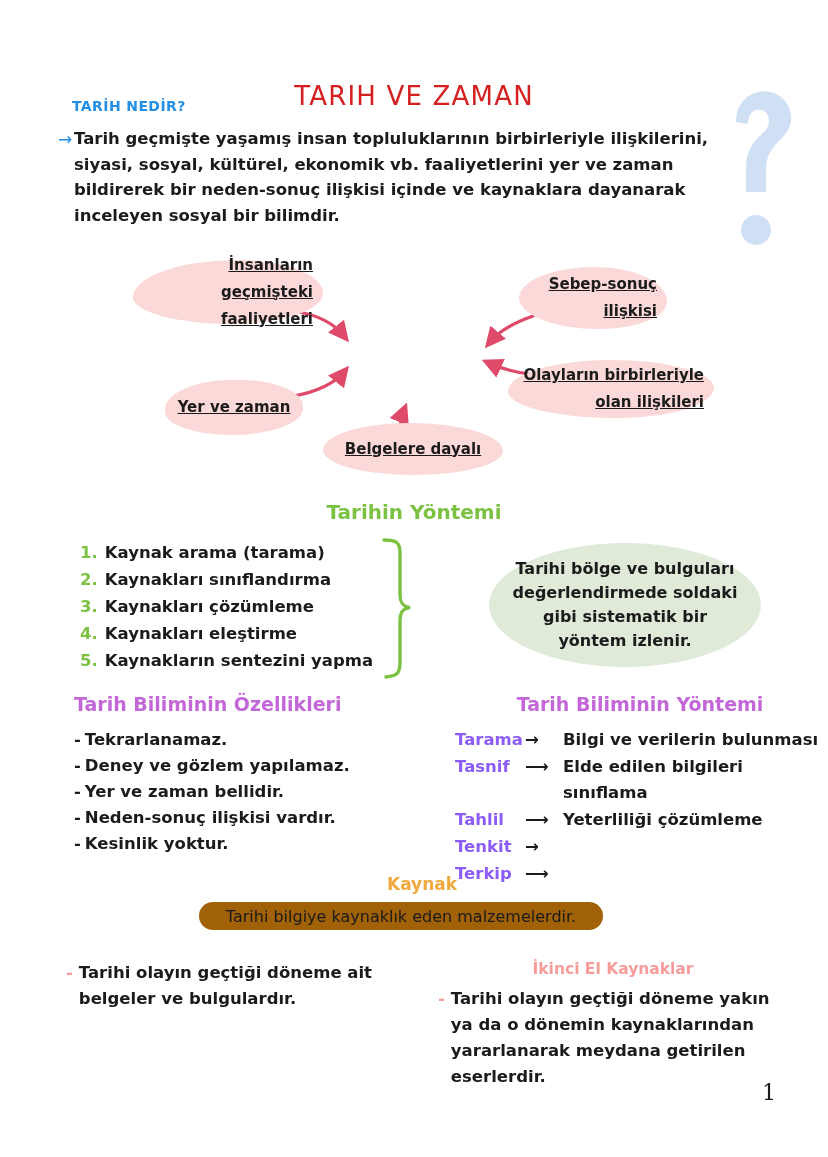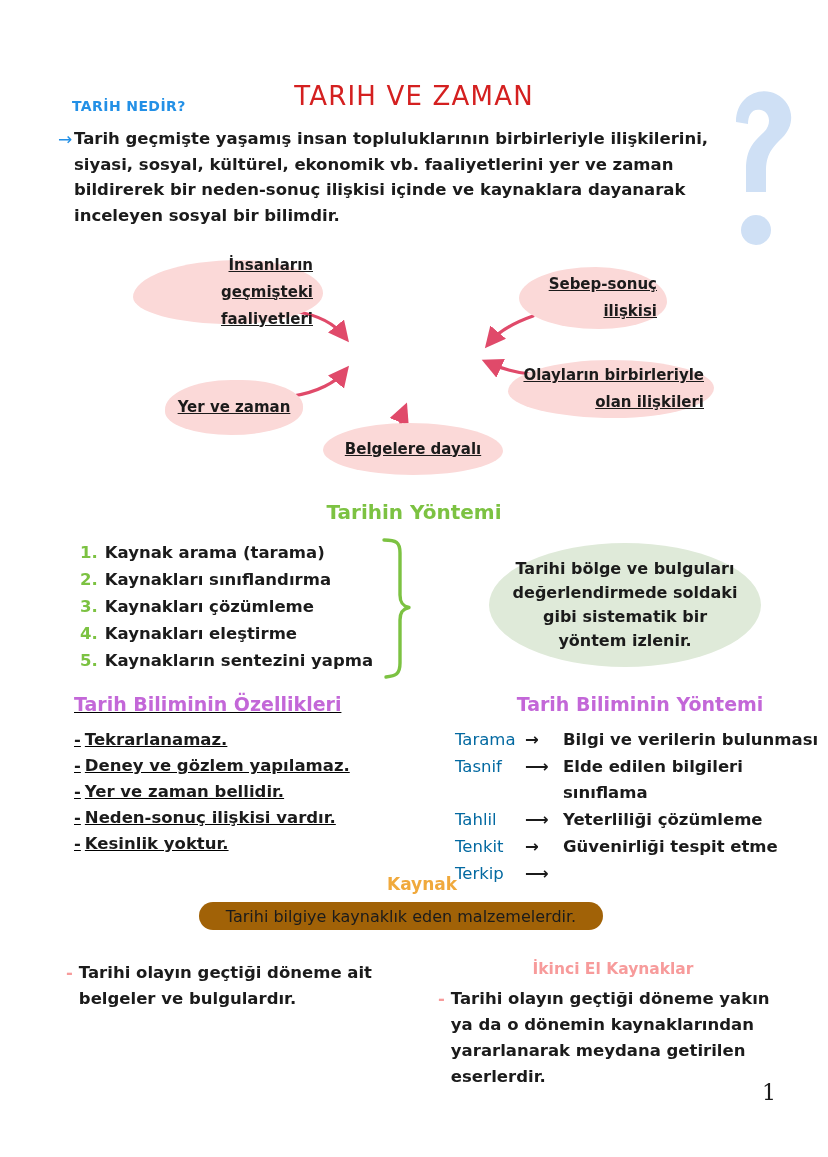--- a/index.html
+++ b/index.html
@@ -207,21 +207,20 @@
     z-index: 2;
   }
 
   
   .col-left {
     position: absolute;
     top: 693px;
     left: 74px;
     width: 380px;
     z-index: 3;
-    text-decoration: underline;
   }
   .col-right {
     position: absolute;
     top: 693px;
     left: 455px;
     width: 370px;
     z-index: 3;
   }
   .col-heading {
     color: #c367d8;
@@ -244,22 +243,22 @@
 
   .term-list { margin: 0; padding: 0; list-style: none; }
   .term-list li {
     display: flex;
     align-items: baseline;
     font-size: 16.5px;
     line-height: 26px;
     margin-bottom: 1px;
   }
   .term {
-    color: #0369a1;
-    font-weight: normal;
+    color: #8b5cf6;
+    font-weight: bold;
     width: 70px;
     flex: none;
   }
   .term-arrow {
     color: #1b1b1b;
     font-weight: bold;
     width: 38px;
     flex: none;
     text-align: left;
     letter-spacing: -1px;
@@ -452,21 +451,20 @@
         <span class="term-def">Elde edilen bilgileri sınıflama</span>
       </li>
       <li>
         <span class="term">Tahlil</span>
         <span class="term-arrow">⟶</span>
         <span class="term-def">Yeterliliği çözümleme</span>
       </li>
       <li>
         <span class="term">Tenkit</span>
         <span class="term-arrow">→</span>
-        <span class="term-def">Güvenirliği tespit etme</span>
       </li>
       <li>
         <span class="term">Terkip</span>
         <span class="term-arrow">⟶</span>
       </li>
     </ul>
   </div>
 
   <div class="kaynak-heading">Kaynak</div>
   <div class="kaynak-banner">Tarihi bilgiye kaynaklık eden malzemelerdir.</div>

